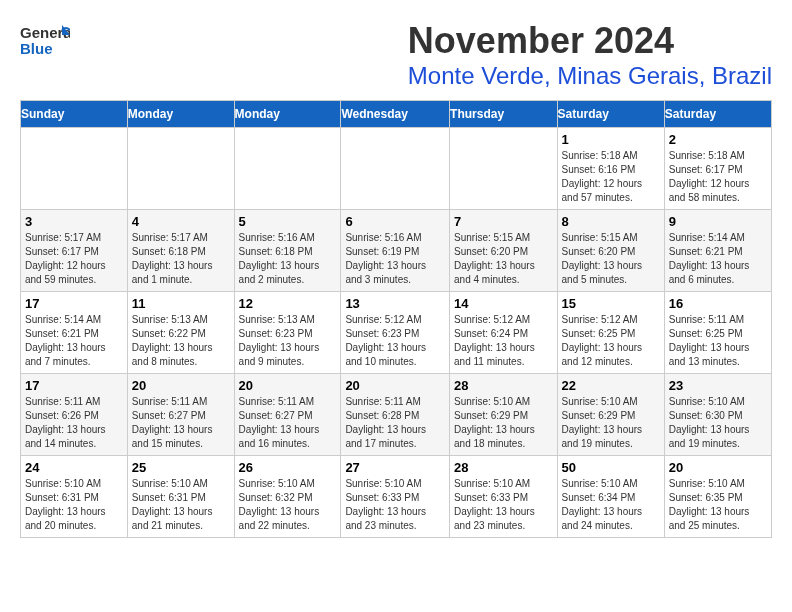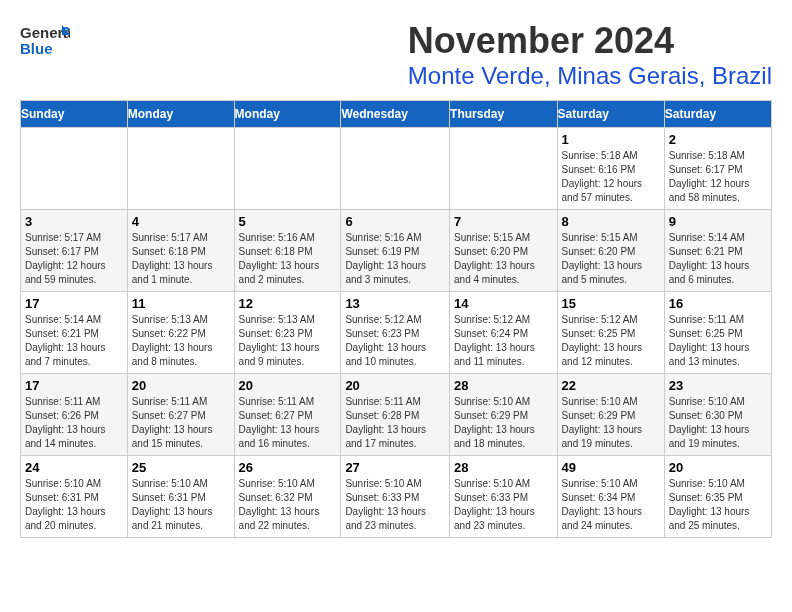--- a/index.html
+++ b/index.html
@@ -280,21 +280,21 @@
 Sunset: 6:33 PM
 Daylight: 13 hours and 23 minutes.</div>
         </td>
         <td>
           <span class="day-number">28</span>
           <div class="day-info" style="white-space: pre-line;">Sunrise: 5:10 AM
 Sunset: 6:33 PM
 Daylight: 13 hours and 23 minutes.</div>
         </td>
         <td>
-          <span class="day-number">49</span>
+          <span class="day-number">50</span>
           <div class="day-info" style="white-space: pre-line;">Sunrise: 5:10 AM
 Sunset: 6:34 PM
 Daylight: 13 hours and 24 minutes.</div>
         </td>
         <td>
           <span class="day-number">20</span>
           <div class="day-info" style="white-space: pre-line;">Sunrise: 5:10 AM
 Sunset: 6:35 PM
 Daylight: 13 hours and 25 minutes.</div>
         </td>

